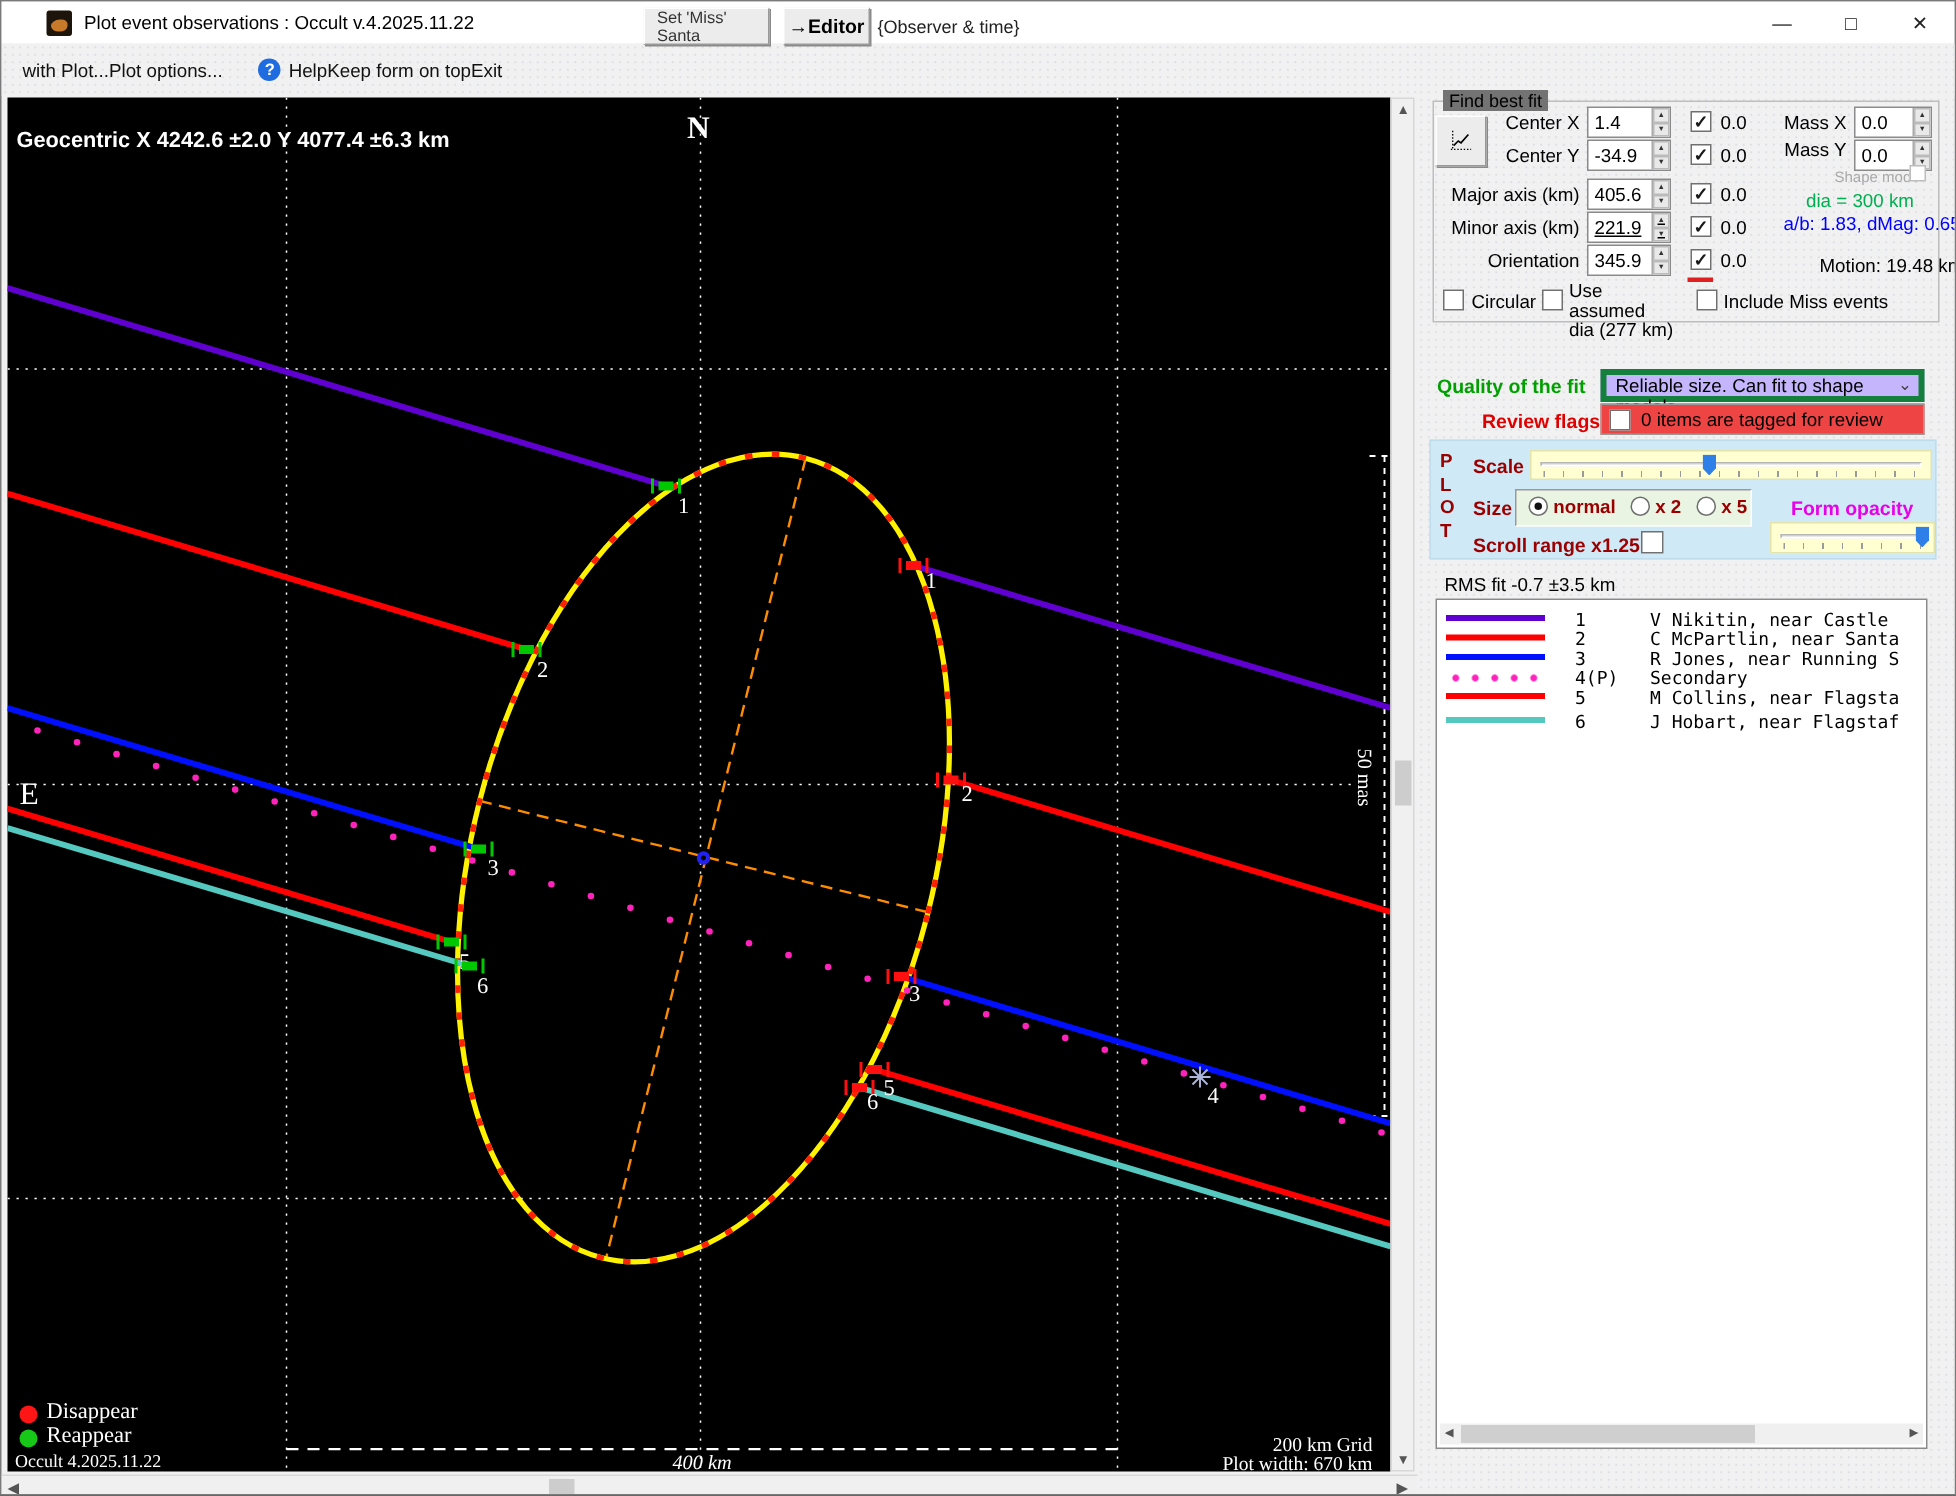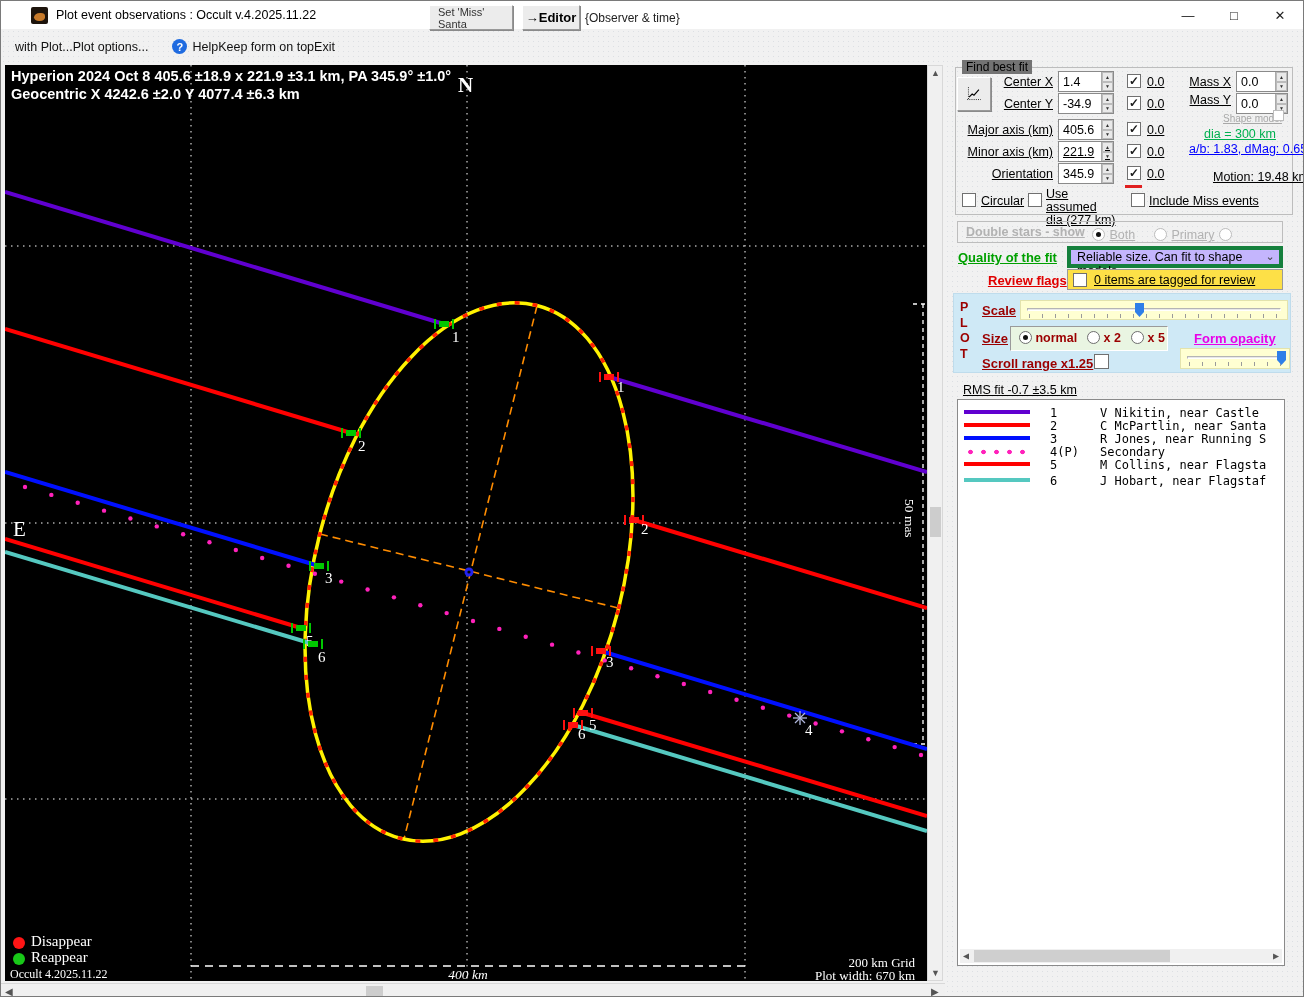--- a/index.html
+++ b/index.html
@@ -39,21 +39,21 @@
   .hthumb{position:absolute;left:365px;top:2px;width:17px;height:10px;background:#cdcdcd;}
   
   .group{position:absolute;border:1px solid #bdbdbd;}
   .group-label{position:absolute;top:-8px;left:6px;background:#737373;padding:0 4px;font-size:12px;}
   .fld{position:absolute;height:21px;background:#fff;border:1px solid #8a8a8a;font-size:12.5px;display:flex;align-items:center;}
   .fld .val{flex:1;padding-left:4px;}
   .spin{width:12px;height:100%;display:flex;flex-direction:column;border-left:1px solid #aaa;}
   .spin div{flex:1;background:#e9e9e9;border:1px solid #bbb;font-size:5px;color:#333;display:flex;align-items:center;justify-content:center;}
   .cb{position:absolute;width:14px;height:14px;background:#fff;border:1px solid #707070;font-size:12px;line-height:12px;text-align:center;color:#1a1a1a;}
   .cb.checked::after{content:"✓";font-weight:bold;}
-  .lbl{position:absolute;font-size:12.5px;color:#000;white-space:nowrap;text-decoration:underline;}
+  .lbl{position:absolute;font-size:12.5px;color:#000;white-space:nowrap;}
   .lbl.right{text-align:right;}
   .radio{width:13px;height:13px;border-radius:50%;border:1px solid #6e6e6e;background:#fff;display:inline-block;position:relative;vertical-align:-2px;}
   .radio.sel::after{content:"";position:absolute;left:3px;top:3px;width:5px;height:5px;border-radius:50%;background:#111;}
   .radio.dis{border-color:#bcbcbc;}
   .dropdown{position:absolute;background:#c4b5fd;border:4px solid #15803d;font-size:12.5px;display:flex;align-items:flex-start;}
   .dropdown .dd-text{flex:1;padding-left:6px;}
   .dd-chev{width:18px;color:#444;font-size:11px;text-align:center;}
   .slider{position:absolute;background:#ffffd2;border:1px solid #e3e3ad;}
   .groove{position:absolute;left:6px;right:6px;top:7px;height:3px;background:#e8e8e8;border:1px solid #b5b5b5;border-bottom-color:#fff;border-right-color:#fff;}
   .ticks{position:absolute;left:8px;right:8px;top:13px;height:4px;background-image:repeating-linear-gradient(90deg,#9a9a9a 0 1px,transparent 1px 13px);}
@@ -205,21 +205,20 @@
         <line x1="299" y1="574" x2="299" y2="584" stroke="#00C800" stroke-width="2" fill="none"></line>
         <line x1="317" y1="574" x2="317" y2="584" stroke="#00C800" stroke-width="2" fill="none"></line>
         <rect x="563" y="657" width="10" height="6" fill="#FF1010"></rect>
         <line x1="559" y1="655" x2="559" y2="665" stroke="#FF1010" stroke-width="2" fill="none"></line>
         <line x1="577" y1="655" x2="577" y2="665" stroke="#FF1010" stroke-width="2" fill="none"></line>
         <text x="313" y="597" fill="#ffffff" font-size="15px" font-family="&quot;Liberation Serif&quot;,serif">6</text>
         <text x="573" y="674" fill="#ffffff" font-size="15px" font-family="&quot;Liberation Serif&quot;,serif">6</text>
         <circle cx="464" cy="507" r="4.5" fill="#2222EE"></circle>
         <circle cx="464" cy="507" r="1.6" fill="#000000"></circle>
       </svg>
-    <div class="plot-overlay hdr" style="left:6px;top:3px;">Hyperion  2024 Oct 8   405.6 ±18.9 x 221.9 ±3.1 km,  PA 345.9° ±1.0°</div>
     <div class="plot-overlay hdr" style="left:6px;top:21px;">Geocentric  X  4242.6 ±2.0  Y 4077.4 ±6.3 km</div>
     <div class="plot-overlay serif" style="left:453px;top:8px;font-size:21px;font-weight:bold;">N</div>
     <div class="plot-overlay serif" style="left:8px;top:452px;font-size:21px;">E</div>
     <div class="legend-dot" style="left:8px;top:872px;background:#ff1515;"></div>
     <div class="plot-overlay serif" style="left:26px;top:868px;font-size:15px;">Disappear</div>
     <div class="legend-dot" style="left:8px;top:888px;background:#18c818;"></div>
     <div class="plot-overlay serif" style="left:26px;top:884px;font-size:15px;">Reappear</div>
     <div class="plot-overlay serif" style="left:5px;top:902px;font-size:12px;">Occult 4.2025.11.22</div>
     <div class="plot-overlay serif" style="left:428px;top:902px;width:70px;text-align:center;font-style:italic;font-size:13.5px;">400 km</div>
     <div class="plot-overlay serif" style="right:12px;top:890px;font-size:13px;">200 km Grid</div>
@@ -330,35 +329,29 @@
   <div class="lbl" style="left:1188px;top:141px;color:#0000FF;">a/b: 1.83, dMag: 0.65</div>
   <div class="lbl" style="left:1212px;top:169px;">Motion: 19.48 km/s</div>
 
   <div class="cb" style="left:961px;top:192px;"></div>
   <div class="lbl" style="left:980px;top:193px;">Circular</div>
   <div class="cb" style="left:1027px;top:192px;"></div>
   <div class="lbl" style="left:1045px;top:187px;width:70px;white-space:normal;line-height:13px;">Use assumed dia (277 km)</div>
   <div class="cb" style="left:1130px;top:192px;"></div>
   <div class="lbl" style="left:1148px;top:193px;">Include Miss events</div>
 
-  <div class="group" style="left:956px;top:220px;width:326px;height:22px;">
-    <div class="lbl" style="left:8px;top:3px;color:#b2b2b2;font-weight:bold;">Double stars - show</div>
-    <div style="position:absolute;left:134px;top:3px;"><span class="radio sel dis"></span> <span class="lbl" style="position:static;color:#b2b2b2;">Both</span></div>
-    <div style="position:absolute;left:196px;top:3px;"><span class="radio dis"></span> <span class="lbl" style="position:static;color:#b2b2b2;">Primary</span></div>
-    <div style="position:absolute;left:261px;top:3px;"><span class="radio dis"></span> <span class="lbl" style="position:static;color:#b2b2b2;">Secondary</span></div>
-  </div>
 
   <div class="lbl" style="left:957px;top:249px;color:#00A000;font-weight:bold;font-size:13px;">Quality of the fit</div>
   <div class="dropdown" style="left:1066px;top:245px;width:216px;height:22px;">
     <span class="dd-text">Reliable size. Can fit to shape models</span>
     <span class="dd-chev">⌄</span>
   </div>
 
   <div class="lbl" style="left:987px;top:272px;color:#e00000;font-weight:bold;font-size:13px;">Review flags</div>
-  <div style="position:absolute;left:1066px;top:268px;width:216px;height:21px;background:#fde047;border:1px solid #9a9a9a;">
+  <div style="position:absolute;left:1066px;top:268px;width:216px;height:21px;background:#ef4444;border:1px solid #9a9a9a;">
     <div class="cb" style="left:5px;top:3px;"></div>
     <div class="lbl" style="left:26px;top:3px;">0 items are tagged for review</div>
   </div>
 
   <div class="plotbox">
     <div class="vertical-letters">P<br>L<br>O<br>T</div>
     <div class="lbl maroon" style="left:28px;top:9px;font-size:13px;">Scale</div>
     <div class="slider" style="left:66px;top:6px;width:268px;height:20px;">
       <div class="groove"></div>
       <div class="ticks"></div>

